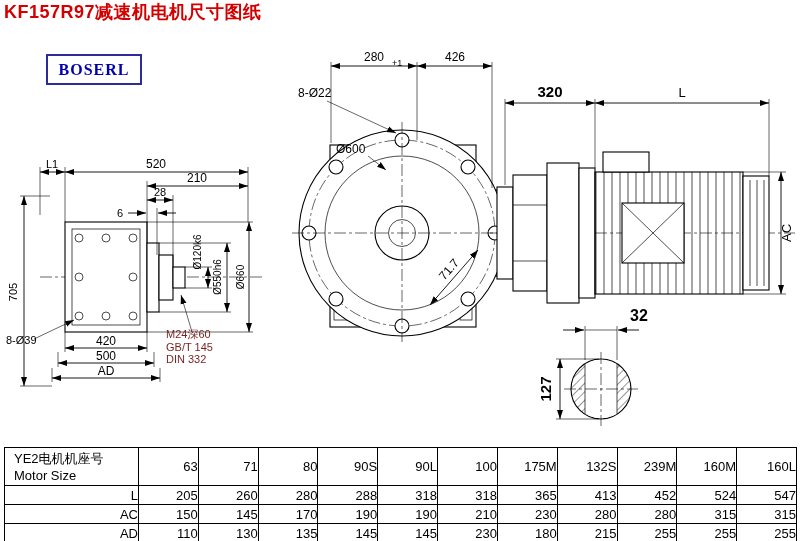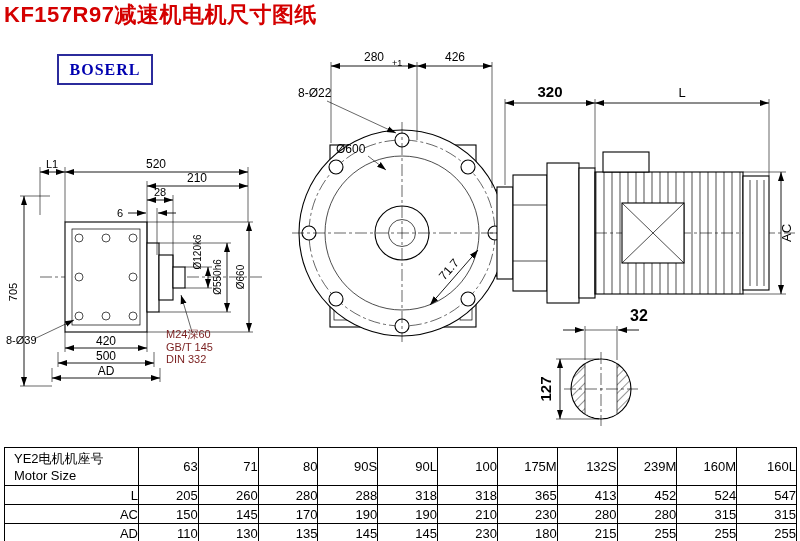--- a/index.html
+++ b/index.html
@@ -1,20 +1,20 @@
 <!DOCTYPE html>
 <html><head>
 <meta charset="utf-8">
 <style>
   html,body{margin:0;padding:0;background:#fff;}
   .sheet{position:relative;width:800px;height:541px;background:#fff;overflow:hidden;
          font-family:"Liberation Sans",sans-serif;}
-  .title{position:absolute;left:4px;top:0px;margin:0;font-size:22px;font-weight:bold;
+  .title{position:absolute;left:4px;top:0px;margin:0;font-size:18px;font-weight:bold;
          color:#d40000;letter-spacing:.5px;}
-  .logo{position:absolute;left:57px;top:54px;width:92px;height:27px;border:2px solid #2b2b9c;
+  .logo{position:absolute;left:46px;top:54px;width:92px;height:27px;border:2px solid #2b2b9c;
         display:flex;align-items:center;justify-content:center;background:#fff;}
   .logo span{font-family:"Liberation Serif",serif;font-weight:bold;font-size:16px;
         color:#0000b0;letter-spacing:1px;}
   svg{position:absolute;left:0;top:0;}
   
   .o{stroke:#000;stroke-width:1.1;fill:#fff;}
   .o2{stroke:#000;stroke-width:.7;fill:none;}
   .x{stroke:#000;stroke-width:.6;fill:none;}
   .cl{stroke:#000;stroke-width:.6;fill:none;stroke-dasharray:12 3 3 3;}
   .dimln{stroke:#000;stroke-width:.9;fill:none;}

